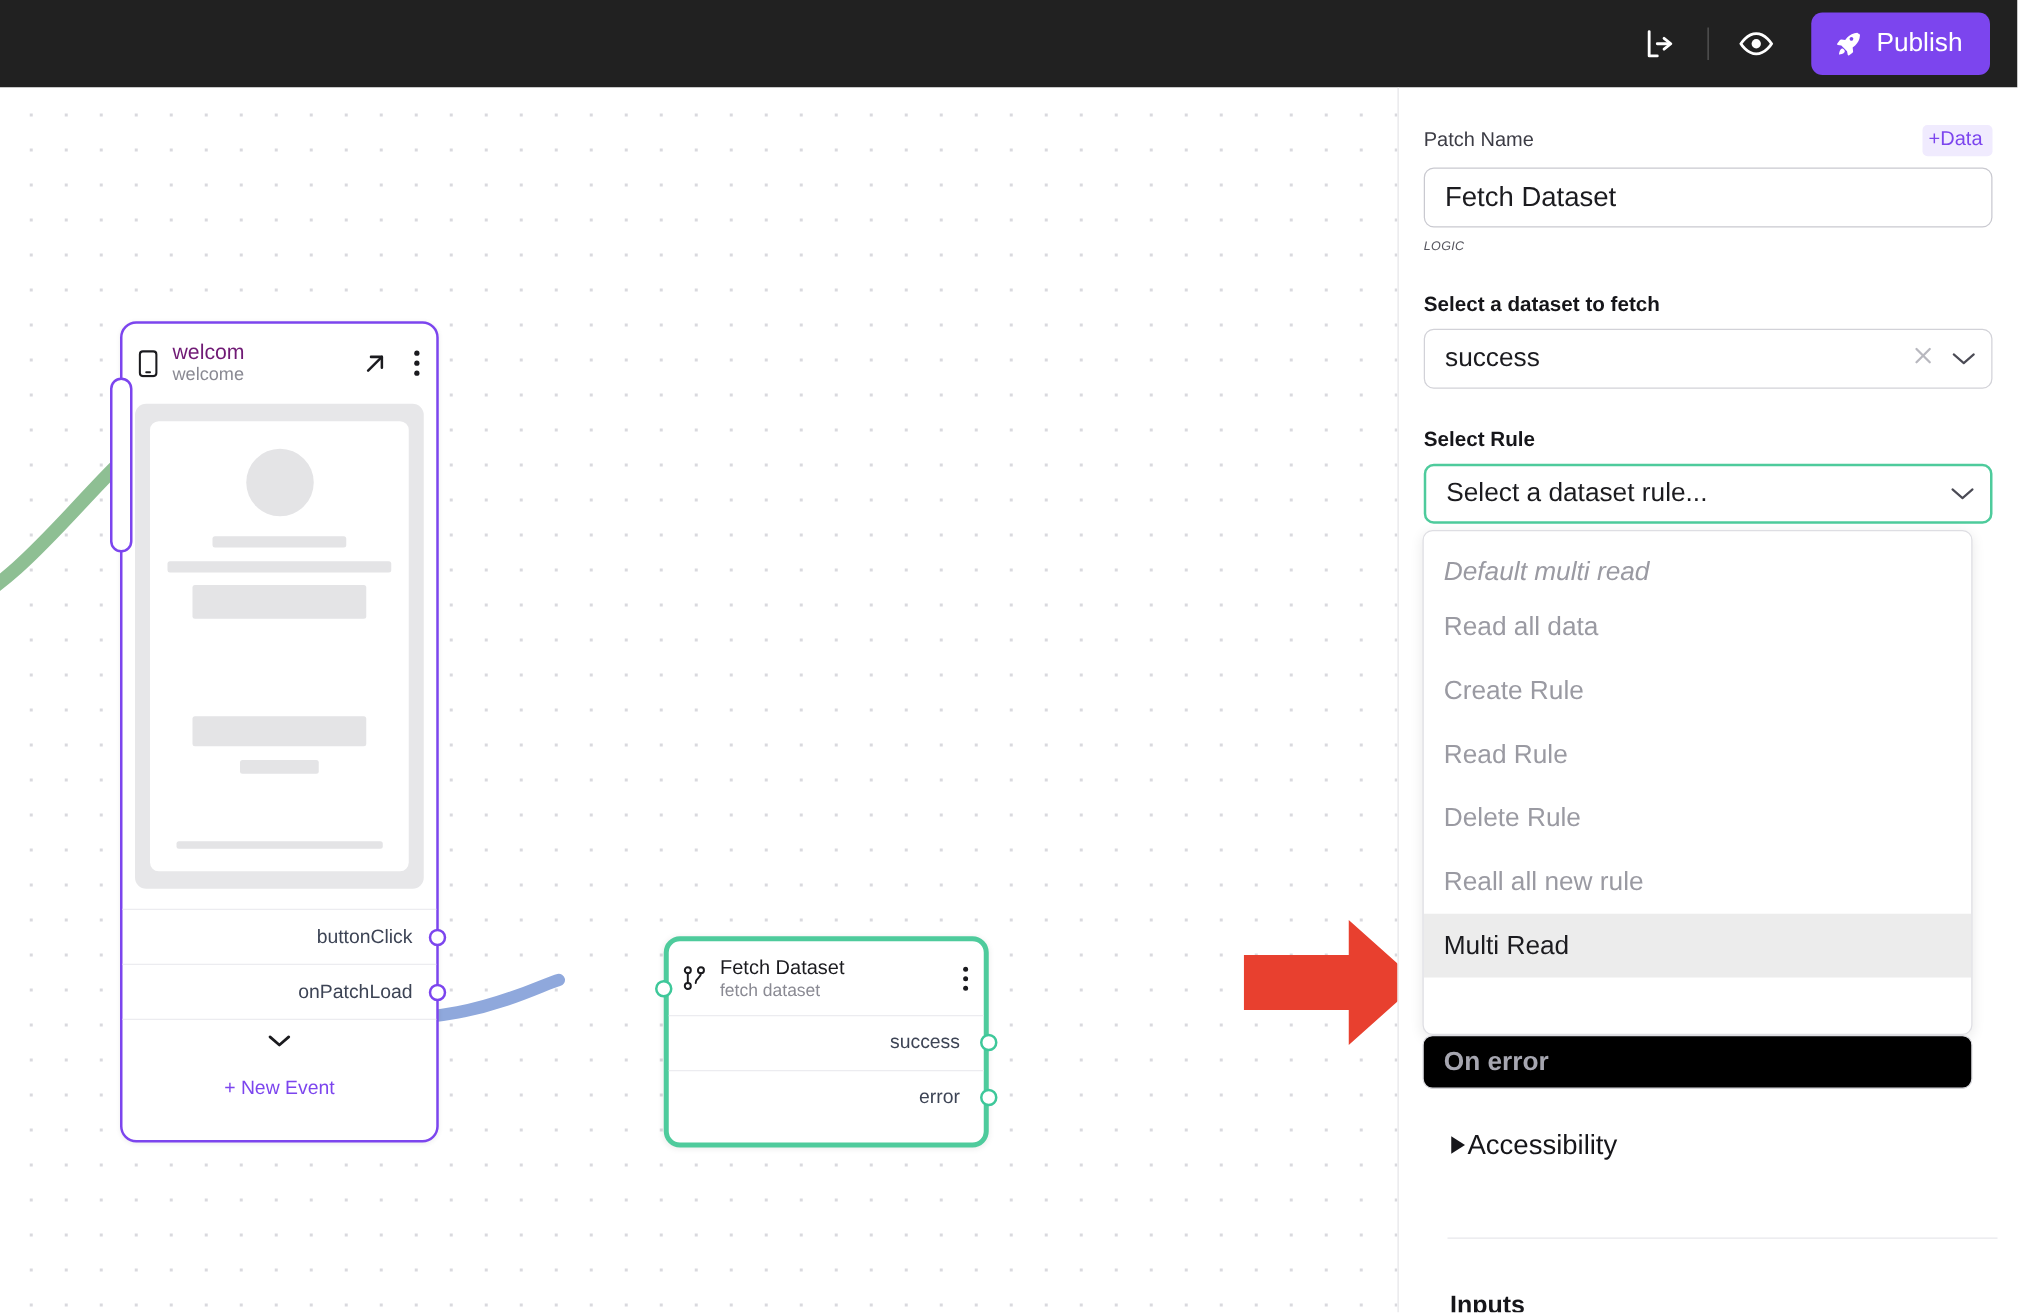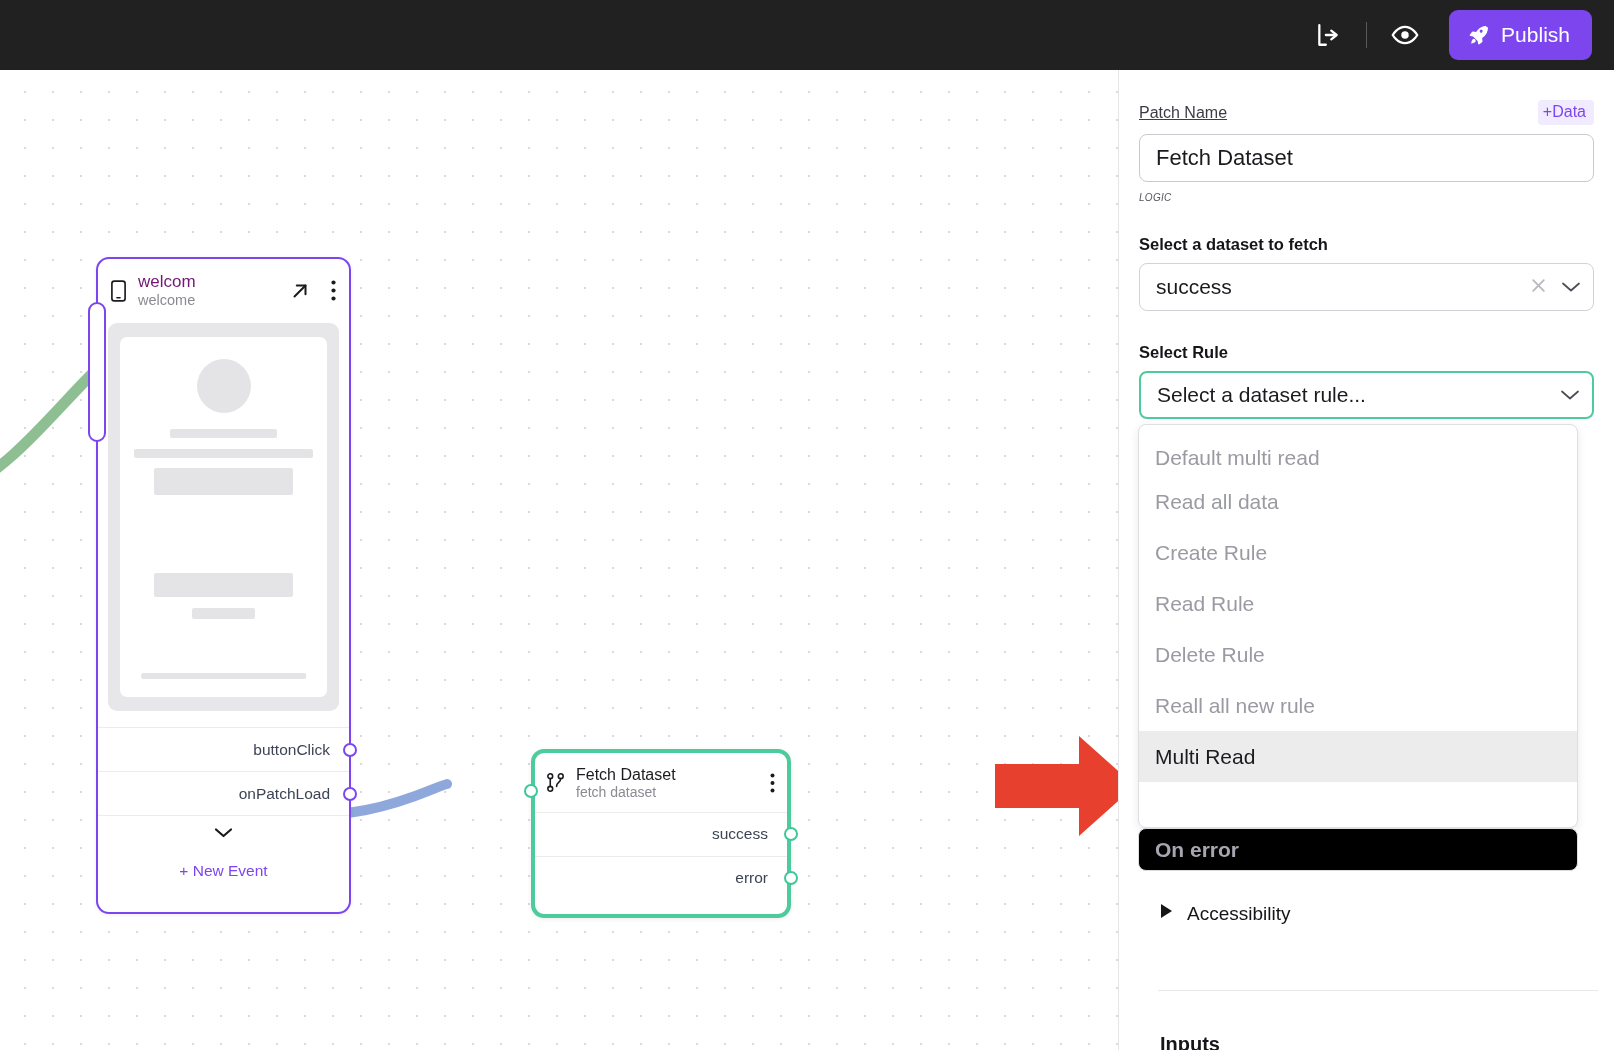--- a/index.html
+++ b/index.html
@@ -140,21 +140,21 @@
     width: 496px; height: 980px;
     background: #ffffff;
     border-left: 1px solid #e6e6e9;
     padding: 0 20px;
     overflow: hidden;
   }
   .p-row-label {
     display: flex; align-items: center; justify-content: space-between;
     margin-top: 30px;
   }
-  .p-label { font-size: 16px; color: #3c3c45; text-decoration: underline; }
+  .p-label { font-size: 16px; color: #3c3c45; }
   .data-badge {
     background: #F0EBFE; color: #7C45EE;
     font-size: 16px; padding: 3px 8px 4px 5px; border-radius: 4px;
     cursor: pointer; display: flex; align-items: center; gap: 1px;
   }
   .p-input {
     margin-top: 9px; height: 48px;
     border: 1px solid #c9c9d0; border-radius: 8px;
     display: flex; align-items: center; padding: 0 16px;
     font-size: 22px; color: #1b1b1f; background: #fff;
@@ -181,34 +181,34 @@
     background: #ffffff;
     border: 1px solid #dedee3; border-radius: 8px;
     box-shadow: 0 3px 10px rgba(0,0,0,.09);
     overflow: hidden;
   }
   .dd-item {
     height: 51px; display: flex; align-items: center;
     padding: 0 0 0 16px; font-size: 21px; color: #9a9aa2;
     cursor: pointer;
   }
-  .dd-item.clipped { margin-top: -22px; height: 73px; align-items: flex-end; padding-bottom: 6px; }
+  .dd-item.clipped { margin-top: -22px; height: 73px; align-items: flex-end; padding-bottom: 6px; font-style: italic; }
   .dd-item.selected { background: #ececec; color: #1b1b1f; }
 
   .onerror {
     position: absolute; left: 1138px; top: 828px;
     width: 440px; height: 43px;
     border: 1px solid #dcdce1; border-radius: 8px;
     display: flex; align-items: center; padding: 0 16px;
     font-size: 21px; color: #a6a6b0; background: #000000; font-weight: bold;
   }
   .accessibility {
     position: absolute; left: 1160px; top: 903px;
-    display: flex; gap: 13px;
-    font-size: 19px; color: #16161a; cursor: pointer;
+    display: flex; align-items: center; gap: 0;
+    font-size: 22px; color: #16161a; cursor: pointer;
   }
   .p-divider {
     position: absolute; left: 1158px; top: 990px;
     width: 440px; height: 1px; background: #e8e8ec;
   }
   .inputs-head {
     position: absolute; left: 1160px; top: 1033px;
     font-size: 20px; font-weight: bold; color: #16161a;
     overflow: hidden; height: 17px;
   }

